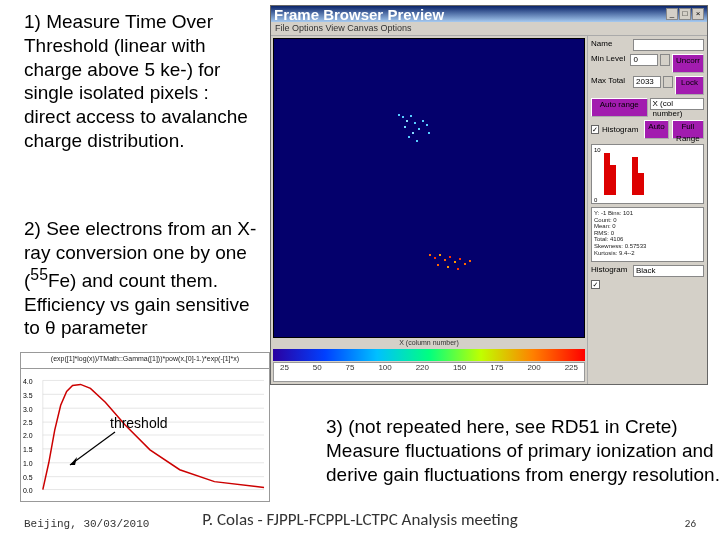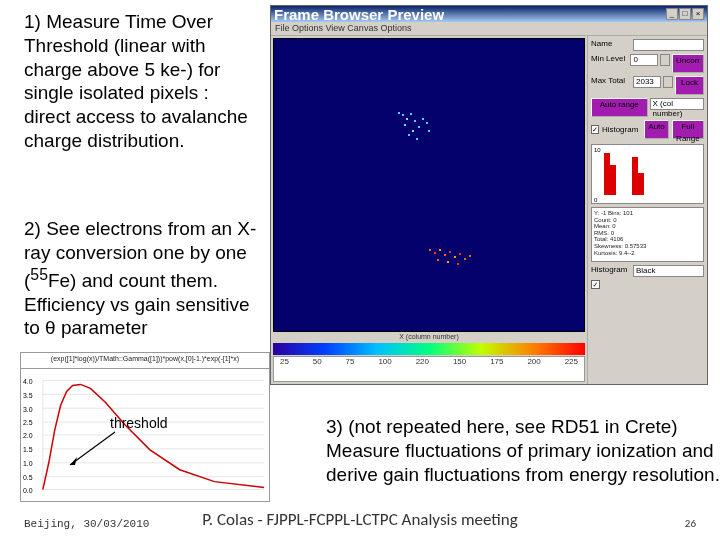--- a/index.html
+++ b/index.html
@@ -17,21 +17,21 @@
   .fb-window { position: absolute; left: 270px; top: 5px; width: 438px; height: 380px; border: 1px solid #666; background: #d4d0c8; font-family: Tahoma, Arial, sans-serif; font-size: 9px; }
   .fb-titlebar { height: 16px; background: linear-gradient(#0a246a,#a6caf0); color: #fff; display: flex; align-items: center; padding: 0 3px; justify-content: space-between; }
   .fb-title { font-size: 15px; font-weight: bold; }
   .fb-tb-btns { display: flex; gap: 1px; }
   .fb-tb-btn { width: 12px; height: 12px; background: #d4d0c8; border: 1px solid #888; font-size: 8px; line-height: 10px; text-align: center; color: #000; }
   .fb-menubar { height: 14px; padding: 1px 4px; font-size: 9px; color: #333; background: #d4d0c8; border-bottom: 1px solid #aaa; }
   .fb-body { display: flex; height: calc(100% - 30px); }
   .fb-canvas-area { flex: 1; display: flex; flex-direction: column; padding: 2px; }
   .fb-canvas { flex: 1; background: #04006c; position: relative; border: 1px solid #000; }
   .fb-colorbar { height: 12px; margin-top: 2px; background: linear-gradient(90deg,#2b00a0,#0040ff,#00c0ff,#00ff80,#c0ff00,#ff8000,#ff0000); position: relative; }
-  .fb-axis-x { height: 26px; display: flex; justify-content: space-between; padding: 0 6px; font-size: 8px; color: #333; background: #fff; border: 1px solid #999; margin-top: 1px; }
+  .fb-axis-x { height: 20px; display: flex; justify-content: space-between; padding: 0 6px; font-size: 8px; color: #333; background: #fff; border: 1px solid #999; margin-top: 1px; }
   .fb-sidebar { width: 120px; background: #d4d0c8; border-left: 1px solid #aaa; padding: 3px; display: flex; flex-direction: column; gap: 3px; font-size: 8px; }
   .fb-row { display: flex; align-items: flex-start; gap: 2px; }
   .fb-label { width: 40px; color: #000; font-size: 8px; }
   .fb-input { flex: 1; height: 12px; background: #fff; border: 1px solid #888; font-size: 8px; padding: 0 2px; line-height: 10px; }
   .fb-spin { width: 10px; height: 12px; background: #d4d0c8; border: 1px solid #888; }
   .fb-btn-small { height: 19px; background: #a21caf; border: 1px outset #fff; font-size: 8px; text-align: center; line-height: 12px; padding: 0 3px; }
   .fb-check { display: flex; align-items: center; gap: 3px; font-size: 8px; }
   .fb-chkbox { width: 9px; height: 9px; background: #fff; border: 1px solid #666; font-size: 7px; line-height: 7px; text-align: center; }
   .fb-hist { height: 60px; background: #fff; border: 1px solid #888; position: relative; margin-top: 2px; }
   .fb-stats { height: 55px; background: #fff; border: 1px solid #888; font-size: 6px; padding: 2px; line-height: 1.1; color: #222; }

